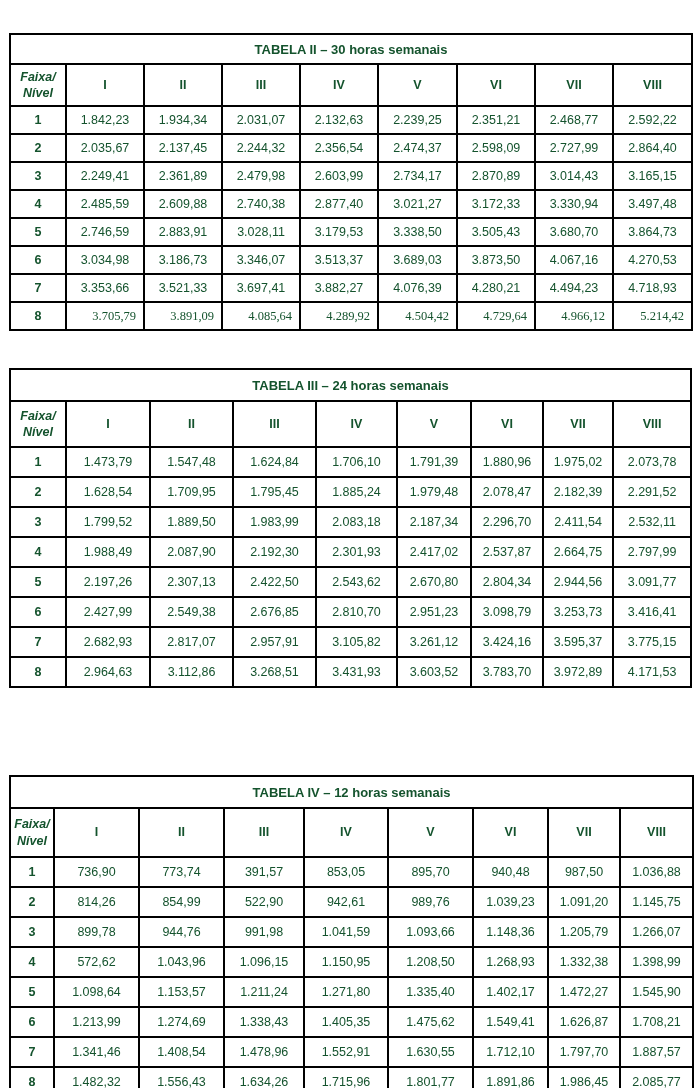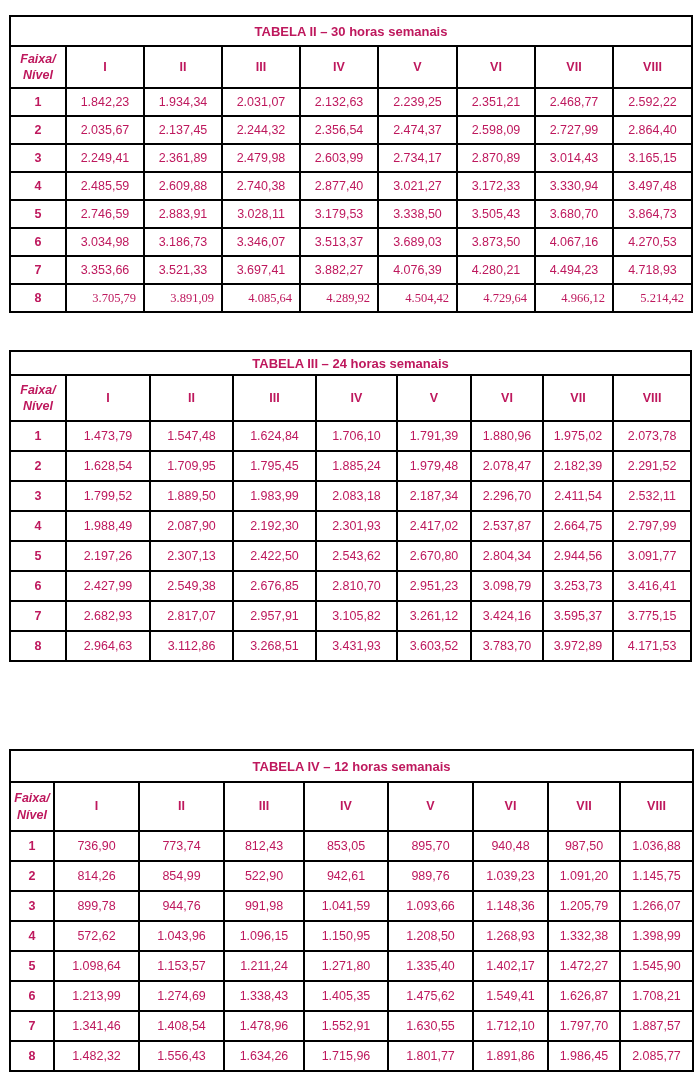--- a/index.html
+++ b/index.html
@@ -1,23 +1,23 @@
 <!DOCTYPE html>
 <html><head>
 <meta charset="utf-8">
 <style>
   * { box-sizing: border-box; }
   html, body { margin: 0; padding: 0; background: #ffffff; }
   .page {
     width: 698px;
     height: 1088px;
     background: #ffffff;
-    padding: 15px 0 0 9px;
+    padding: 33px 0 0 9px;
     font-family: "Liberation Sans", "DejaVu Sans", sans-serif;
-    color: #be185d;
+    color: #14532d;
     overflow: hidden;
   }
   table.salary-table {
     border-collapse: collapse;
     table-layout: fixed;
   }
   table.salary-table th,
   table.salary-table td {
     border: 2px solid #000000;
     text-align: center;
@@ -183,21 +183,21 @@
           <col style="width: 84px;">
           <col style="width: 83px;">
           <col style="width: 83px;">
           <col style="width: 81px;">
           <col style="width: 74px;">
           <col style="width: 72px;">
           <col style="width: 70px;">
           <col style="width: 78px;">
         </colgroup>
         <thead>
-          <tr class="title-row" style="height: 24px;">
+          <tr class="title-row" style="height: 32px;">
             <th colspan="9">TABELA III – 24 horas semanais</th>
           </tr>
           <tr class="header-row" style="height: 46px;">
             <th>
               <span class="corner-line">Faixa/</span>
               <span class="corner-line">Nível</span>
             </th>
             <th>I</th>
             <th>II</th>
             <th>III</th>
@@ -328,21 +328,21 @@
             <th>VI</th>
             <th>VII</th>
             <th>VIII</th>
           </tr>
         </thead>
         <tbody>
           <tr style="height: 30px;">
             <td class="level-cell">1</td>
             <td class="value-cell">736,90</td>
             <td class="value-cell">773,74</td>
-            <td class="value-cell">812,43</td>
+            <td class="value-cell">391,57</td>
             <td class="value-cell">853,05</td>
             <td class="value-cell">895,70</td>
             <td class="value-cell">940,48</td>
             <td class="value-cell">987,50</td>
             <td class="value-cell">1.036,88</td>
           </tr>
           <tr style="height: 30px;">
             <td class="level-cell">2</td>
             <td class="value-cell">814,26</td>
             <td class="value-cell">854,99</td>

